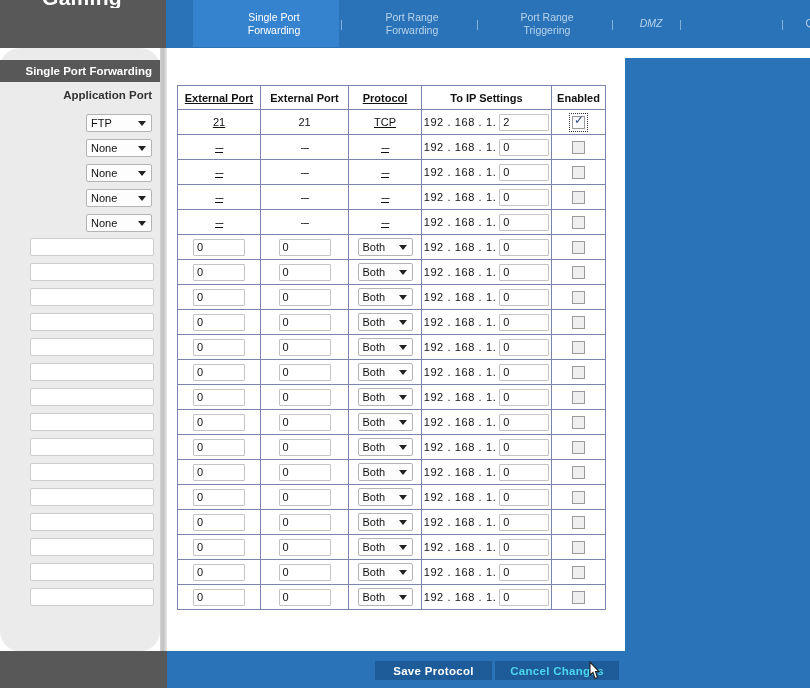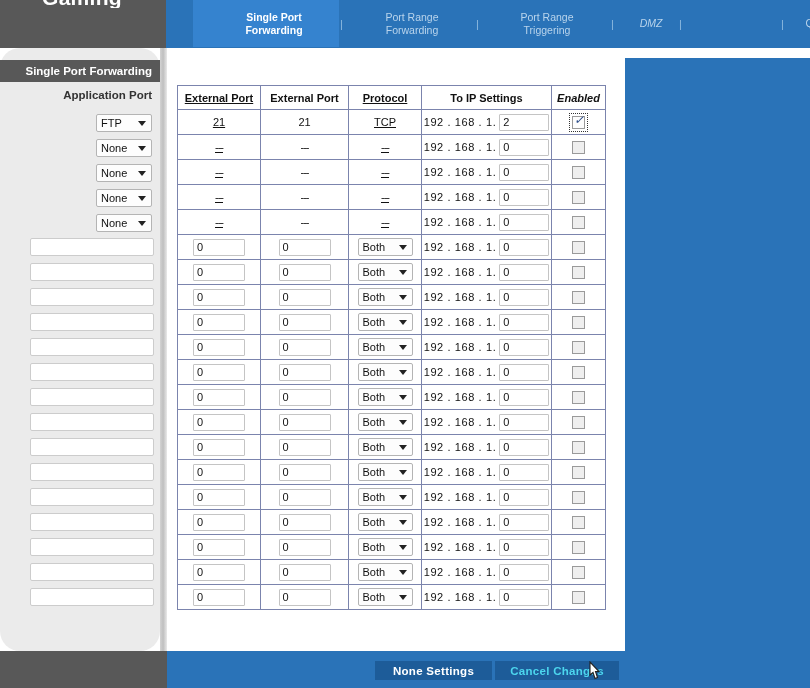--- a/index.html
+++ b/index.html
@@ -53,21 +53,21 @@
     position:absolute; left:0; top:12px; width:160px; height:22px;
     background:#585858;
     color:#fff; font-size:11.5px; font-weight:bold;
     display:flex; align-items:center; justify-content:flex-end;
     padding-right:8px;
   }
   #app-name-label {
     position:absolute; right:8px; top:41px;
     font-size:11.5px; font-weight:bold; color:#333;
   }
-  .app-select-wrap { position:absolute; right:8px; width:56px; height:18px; }
+  .app-select-wrap { position:absolute; right:8px; width:66px; height:18px; }
   .app-select-wrap .caret {
     position:absolute; right:5px; top:6px;
     width:0;height:0;border-left:4px solid transparent;border-right:4px solid transparent;
     border-top:5px solid #222; pointer-events:none;
   }
   .app-select-text {
     position:absolute; left:4px; top:2px; font-size:11px; color:#111;
   }
   .app-input {
     position:absolute; left:30px; width:124px; height:18px;
@@ -110,21 +110,21 @@
     padding:0;
   }
   #port-table th {
     height:24px; font-weight:bold; background:#ffffff;
   }
   #port-table td { height:25px; }
   .c-ext  { width:83px;text-decoration:underline; }
   .c-int  { width:88px; }
   .c-pro  { width:73px;text-decoration:underline; }
   .c-ip   { width:130px; }
-  .c-en   { width:54px;font-style:italic; }
+  .c-en   { width:54px; }
 
   .dash { color:#111; font-size:11px; letter-spacing:-1px; }
 
   .port-input {
     width:52px; height:17px;
     border:1px solid #c4c4c4;
     background:#ffffff;
     font-family:"Liberation Sans", sans-serif;
     font-size:11px; color:#111;
     text-align:left; padding:0 3px;
@@ -204,21 +204,21 @@
 <body>
 
 <div id="top-strip">
 
   <div id="brand-area">
     <div id="brand-title">Gaming</div>
   </div>
 
   <div id="nav-tabs">
     <div id="nav-active-bg"></div>
-  <div class="nav-tab active" style="left: 27px; width: 162px; font-weight: bold;">
+  <div class="nav-tab active" style="left: 27px; width: 162px;">
         <div>Single Port<br>Forwarding</div>
       </div>
       <div class="nav-tab" style="left: 185px; width: 122px;">
         <div>Port Range<br>Forwarding</div>
       </div>
       <div class="nav-tab" style="left: 320px; width: 122px;">
         <div>Port Range<br>Triggering</div>
       </div>
       <div class="nav-tab" style="left: 455px; width: 60px; font-style: italic;">
         <div>DMZ</div>
@@ -530,19 +530,19 @@
             </div>
           </td>
           <td class="c-en"><span class="cb"></span></td>
         </tr>
       </tbody>
   </table>
 </div>
 
 <div id="footer-left"></div>
 <div id="footer-right">
-  <div id="save-btn">None Settings</div>
+  <div id="save-btn">Save Protocol</div>
   <div id="cancel-btn">Cancel Changes</div>
 </div>
 
 <svg id="cursor" viewBox="0 0 18 24">
   <path d="M4 1 L4 14 L7 11.5 L9 17.5 L11.5 16.5 L9.5 10.5 L13 10.5 Z" fill="#ffffff" stroke="#222222" stroke-width="1.1"></path>
 </svg>
 
 </body></html>

